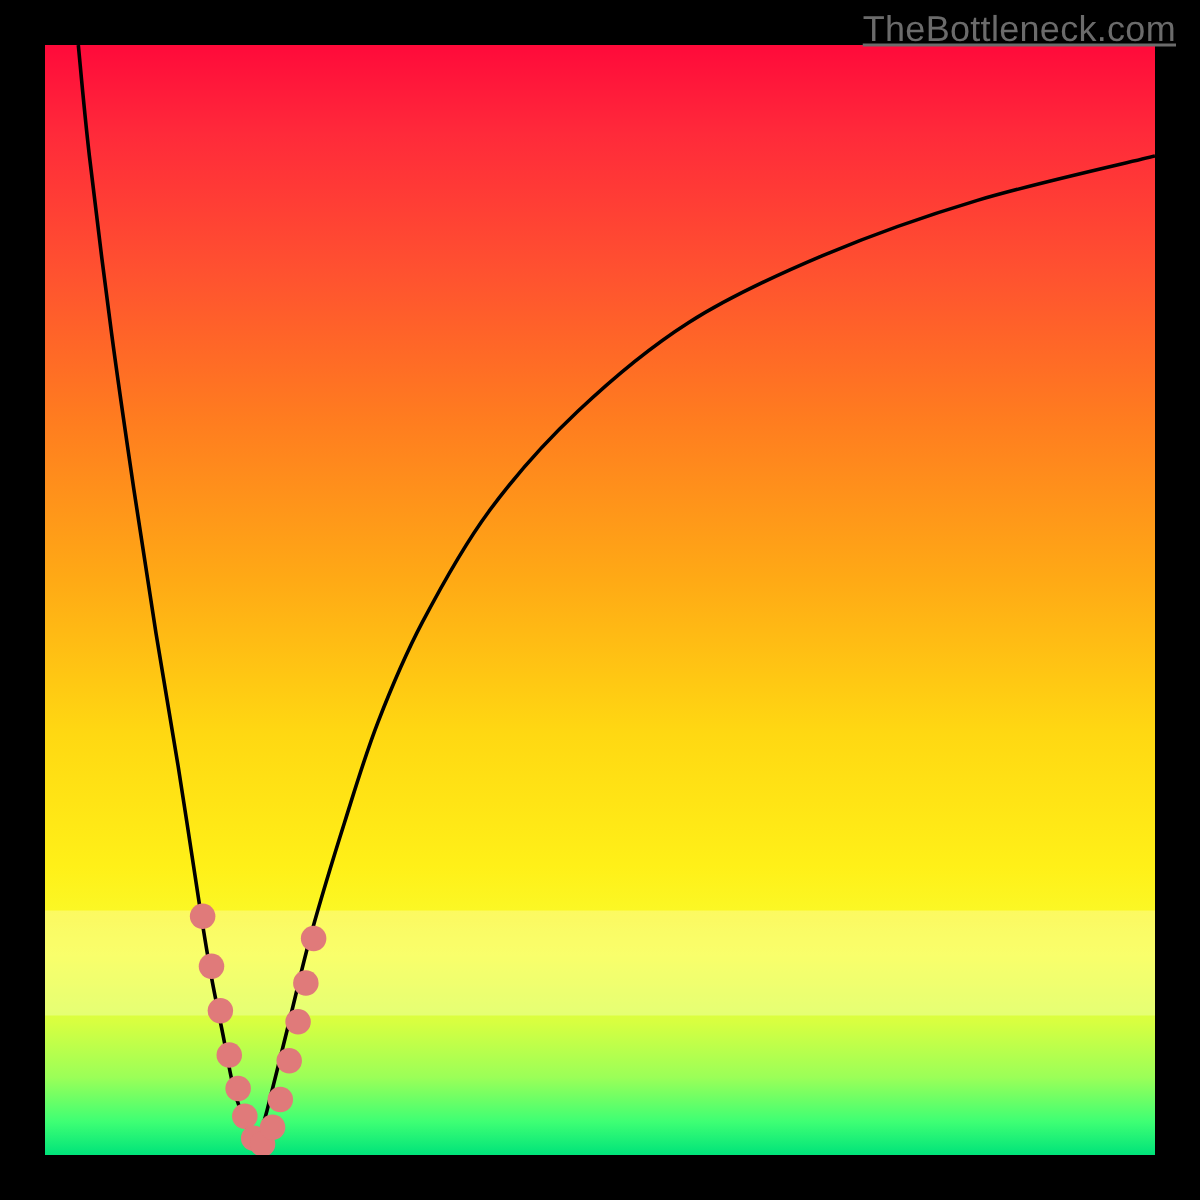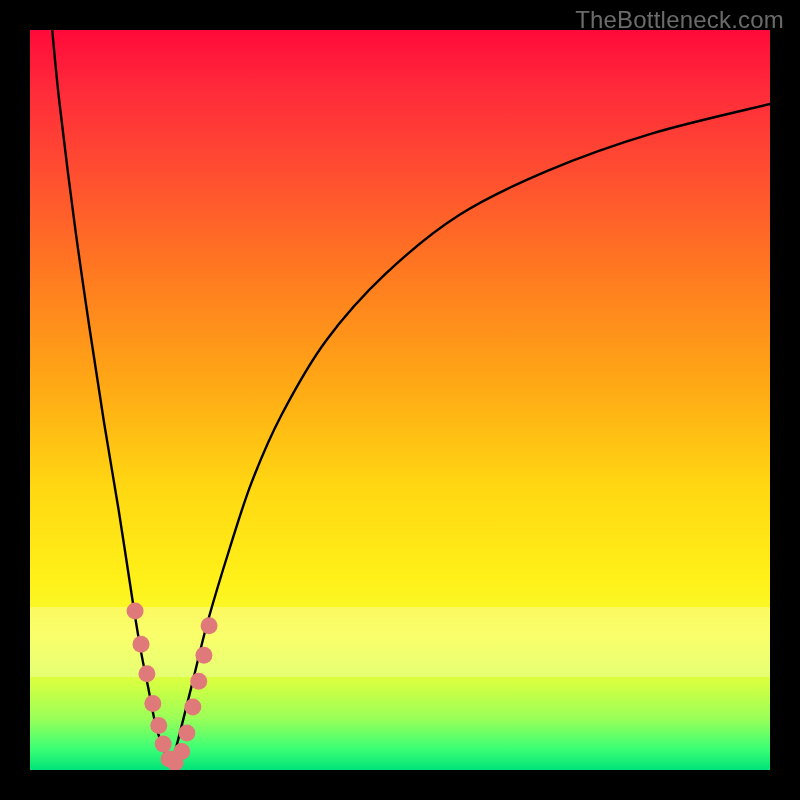--- a/index.html
+++ b/index.html
@@ -55,20 +55,21 @@
     height: 740px;
   }
   .watermark {
     position: absolute;
     top: 6px;
     right: 16px;
     color: #6b6b6b;
     font-size: 24px;
     letter-spacing: 0.2px;
     user-select: none;
+    text-decoration: underline;
   }
 </style>
 </head>
 <body>
 
 <div class="frame">
   <div class="plot">
     <div class="pale-band"></div>
     <svg class="curve" viewBox="0 0 740 740" preserveAspectRatio="none">
       <g>

